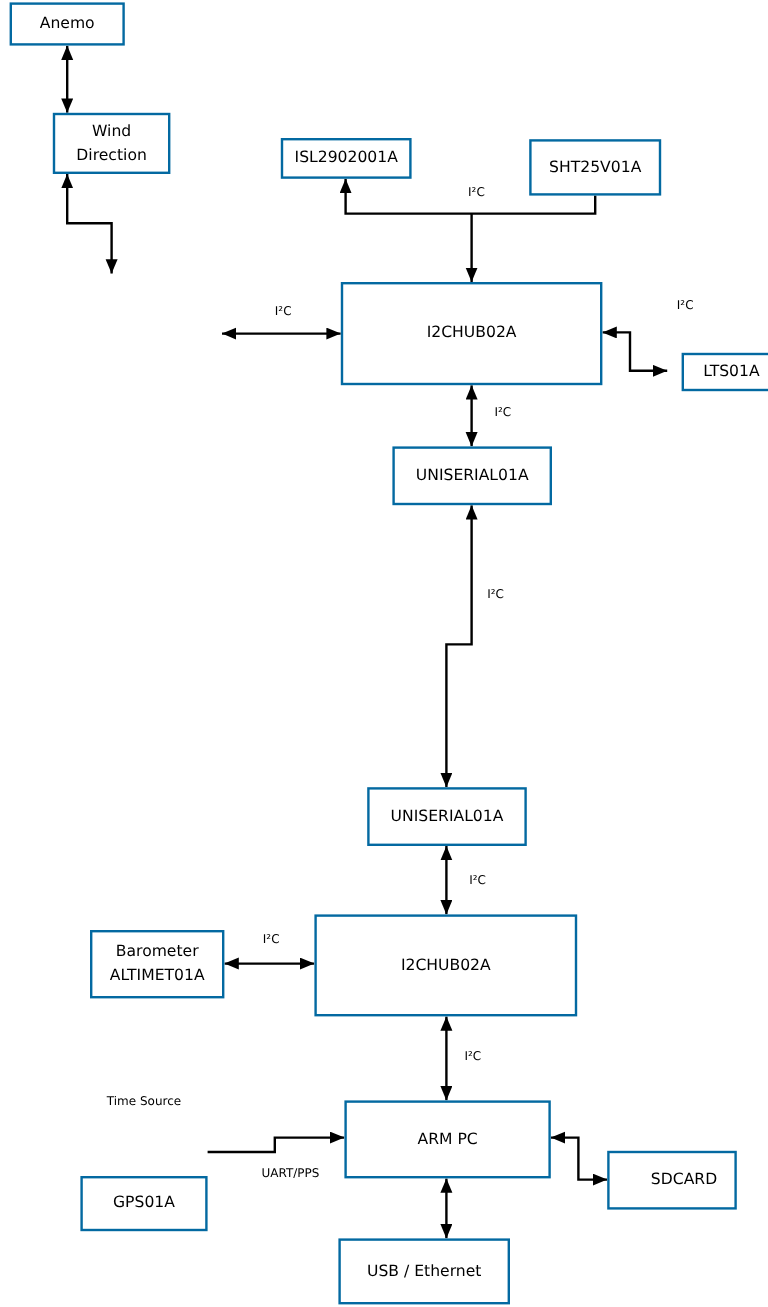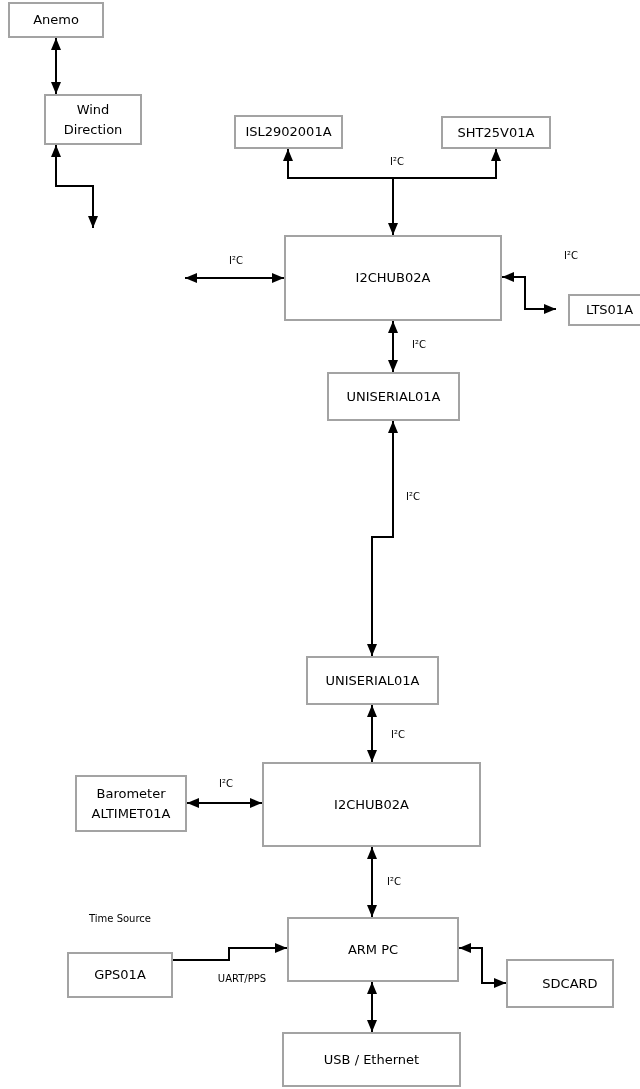--- a/index.html
+++ b/index.html
@@ -19,21 +19,21 @@
   .wires {
     position: absolute;
     left: 0;
     top: 0;
     width: 640px;
     height: 1089px;
   }
   .node {
     position: absolute;
     box-sizing: border-box;
-    border: 2px solid #a3a3a3;
+    border: 2px solid #0369a1;
     background: #ffffff;
     display: flex;
     align-items: center;
     justify-content: center;
     text-align: center;
     font-size: 13px;
     line-height: 20px;
   }
   .node span {
     white-space: pre-line;
@@ -43,31 +43,31 @@
     transform: translate(-50%, -50%);
     font-size: 10px;
     white-space: nowrap;
     background: transparent;
   }
   
   #n-anemo      { left: 8px;   top: 2px;    width: 96px;  height: 36px; }
   #n-wind       { left: 8px;   top: 94px;   width: 98px;  height: 51px; margin-left: 36px; }
   #n-pic        { left: 2px;   top: 228px;  width: 183px; height: 102px; }
   #n-isl        { left: 234px; top: 115px;  width: 109px; height: 34px; }
-  #n-sht        { left: 441px; top: 116px;  width: 110px; height: 33px; }
+  #n-sht        { left: 441px; top: 116px;  width: 110px; height: 47px; }
   #n-hub1       { left: 284px; top: 235px;  width: 218px; height: 86px; }
   #n-lts        { left: 568px; top: 294px;  width: 83px;  height: 32px; }
   #n-uni1       { left: 327px; top: 372px;  width: 133px; height: 49px; }
   #n-uni2       { left: 306px; top: 656px;  width: 133px; height: 49px; }
   #n-hub2       { left: 262px; top: 762px;  width: 219px; height: 85px; }
   #n-baro       { left: 75px;  top: 775px;  width: 112px; height: 57px; }
-  #n-gps        { left: 67px;  top: 952px;  width: 106px; height: 46px; }
+  #n-gps        { left: 67px;  top: 980px;  width: 106px; height: 46px; }
   #n-arm        { left: 287px; top: 917px;  width: 172px; height: 65px; }
   #n-sdcard     { left: 506px; top: 959px;  width: 108px; height: 49px; padding-left: 20px; }
-  #n-usb        { left: 282px; top: 1032px; width: 179px; height: 55px; }
+  #n-usb        { left: 282px; top: 1032px; width: 143px; height: 55px; }
   
   #l-pic-hub1   { left: 236px; top: 260px; }
   #l-sensors    { left: 397px; top: 161px; }
   #l-lts        { left: 571px; top: 255px; }
   #l-hub1-uni1  { left: 419px; top: 344px; }
   #l-uni1-uni2  { left: 413px; top: 496px; }
   #l-uni2-hub2  { left: 398px; top: 734px; }
   #l-baro-hub2  { left: 226px; top: 783px; }
   #l-hub2-arm   { left: 394px; top: 881px; }
   #l-time-src   { left: 120px; top: 918px; }

